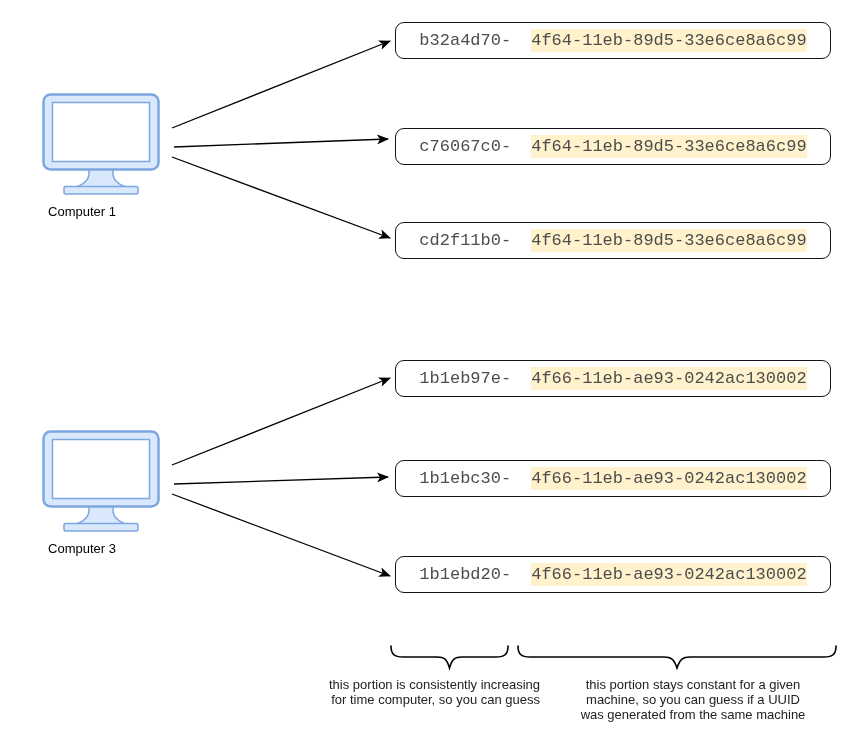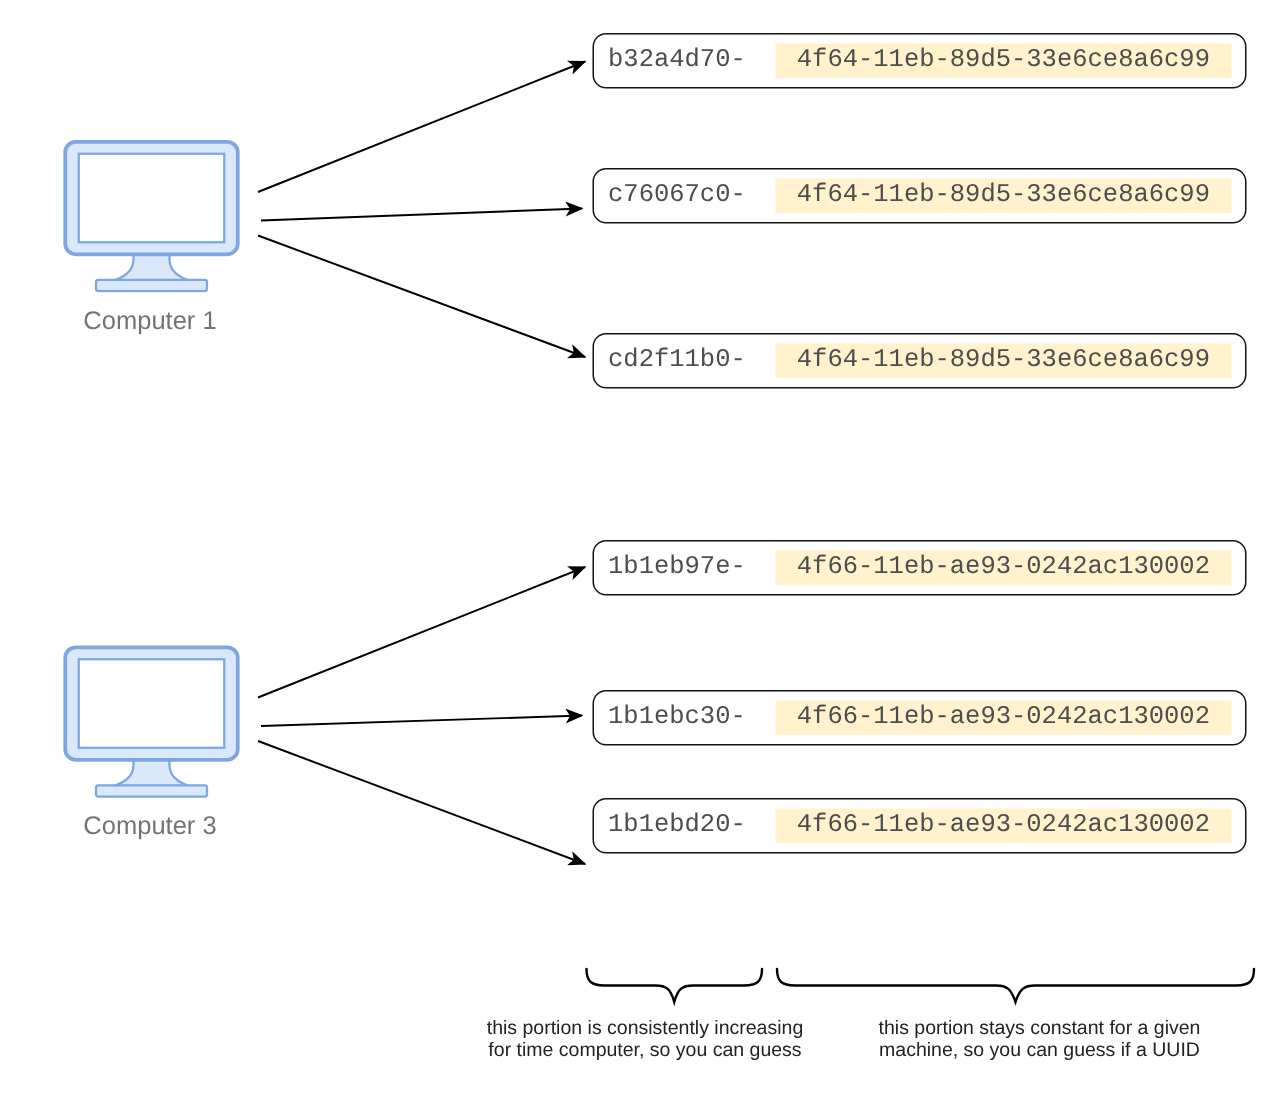--- a/index.html
+++ b/index.html
@@ -9,29 +9,29 @@
     --highlight:#FFF2CC;--monitor-fill:#DAE8FC;--monitor-stroke:#7EA6E0;
     --uuid-text:#4D4D4D;--box-border:#141414;
   }
   .uuid-box{
     position:absolute;left:395px;width:436px;height:37px;box-sizing:border-box;
     background:#fff;border:1.5px solid var(--box-border);border-radius:9px;
     display:flex;align-items:center;justify-content:center;
     font-family:"Liberation Mono","DejaVu Sans Mono",monospace;
     font-size:17px;color:var(--uuid-text);white-space:pre;gap:20px;
   }
-  .uuid-box .hl{background:var(--highlight);padding:2px 14px;}
+  .uuid-box .hl{background:var(--highlight);padding:2px 0;}
   .computer-label{
-    position:absolute;left:40px;width:120px;text-align:center;
-    font-size:17px;color:#737373;
+    position:absolute;left:22px;width:120px;text-align:center;
+    font-size:13px;color:#000000;
   }
   .annotation{
     position:absolute;top:677px;text-align:center;font-size:13px;line-height:15px;color:#222;
   }
-  #annotation-left{left:296px;width:268px;}
+  #annotation-left{left:272px;width:268px;text-align:right;}
   #annotation-right{left:548px;width:290px;text-align:center;}
   .monitor{position:absolute;left:42px;width:118px;height:102px;}
   #overlay{position:absolute;left:0;top:0;pointer-events:none;}
 </style>
 </head>
 <body>
 
 <div id="canvas" style="--highlight: #FFF2CC; --monitor-fill: #DAE8FC; --monitor-stroke: #7EA6E0; --uuid-text: #4D4D4D; --box-border: #141414;">
 
   <svg class="monitor" style="top:93px" viewBox="0 0 118 102">
@@ -46,34 +46,34 @@
     <rect x="1.5" y="1.5" width="115" height="75" rx="7" fill="var(--monitor-fill)" stroke="var(--monitor-stroke)" stroke-width="2.5"></rect>
     <rect x="10.5" y="9.5" width="97" height="59" fill="#ffffff" stroke="var(--monitor-stroke)" stroke-width="1.5"></rect>
     <path d="M47,77 L47,80 C47,88 41,92 32,94.5 L86,94.5 C77,92 71,88 71,80 L71,77 Z" fill="var(--monitor-fill)" stroke="var(--monitor-stroke)" stroke-width="1.5"></path>
     <rect x="22" y="93.5" width="74" height="7.5" rx="1.5" fill="var(--monitor-fill)" stroke="var(--monitor-stroke)" stroke-width="1.5"></rect>
   </svg>
   <div class="computer-label" style="top:541px">Computer 3</div>
 
   <div class="uuid-box" style="top:22px">
     <span>b32a4d70-</span><span class="hl">4f64-11eb-89d5-33e6ce8a6c99</span>
   </div>
-  <div class="uuid-box" style="top:112px">
+  <div class="uuid-box" style="top:128px">
     <span>c76067c0-</span><span class="hl">4f64-11eb-89d5-33e6ce8a6c99</span>
   </div>
   <div class="uuid-box" style="top:222px">
     <span>cd2f11b0-</span><span class="hl">4f64-11eb-89d5-33e6ce8a6c99</span>
   </div>
 
   <div class="uuid-box" style="top:360px">
     <span>1b1eb97e-</span><span class="hl">4f66-11eb-ae93-0242ac130002</span>
   </div>
   <div class="uuid-box" style="top:460px">
     <span>1b1ebc30-</span><span class="hl">4f66-11eb-ae93-0242ac130002</span>
   </div>
-  <div class="uuid-box" style="top:532px">
+  <div class="uuid-box" style="top:556px">
     <span>1b1ebd20-</span><span class="hl">4f66-11eb-ae93-0242ac130002</span>
   </div>
 
   <svg id="overlay" width="850" height="734" viewBox="0 0 850 734">
     <defs>
       <marker id="arrow" markerWidth="13" markerHeight="10" refX="11" refY="5" orient="auto" markerUnits="userSpaceOnUse">
         <path d="M0,0 L12,5 L0,10 L3,5 Z" fill="#000"></path>
       </marker>
     </defs>
     <g stroke="#000" stroke-width="1.3" fill="none">
@@ -90,15 +90,16 @@
     </g>
   </svg>
 
   <div class="annotation" id="annotation-left">
     <div>this portion is consistently increasing</div>
     <div>for time computer, so you can guess</div>
   </div>
   <div class="annotation" id="annotation-right">
     <div>this portion stays constant for a given</div>
     <div>machine, so you can guess if a UUID</div>
+    <div>was generated from the same machine</div>
   </div>
 
 </div>
 
 </body></html>

